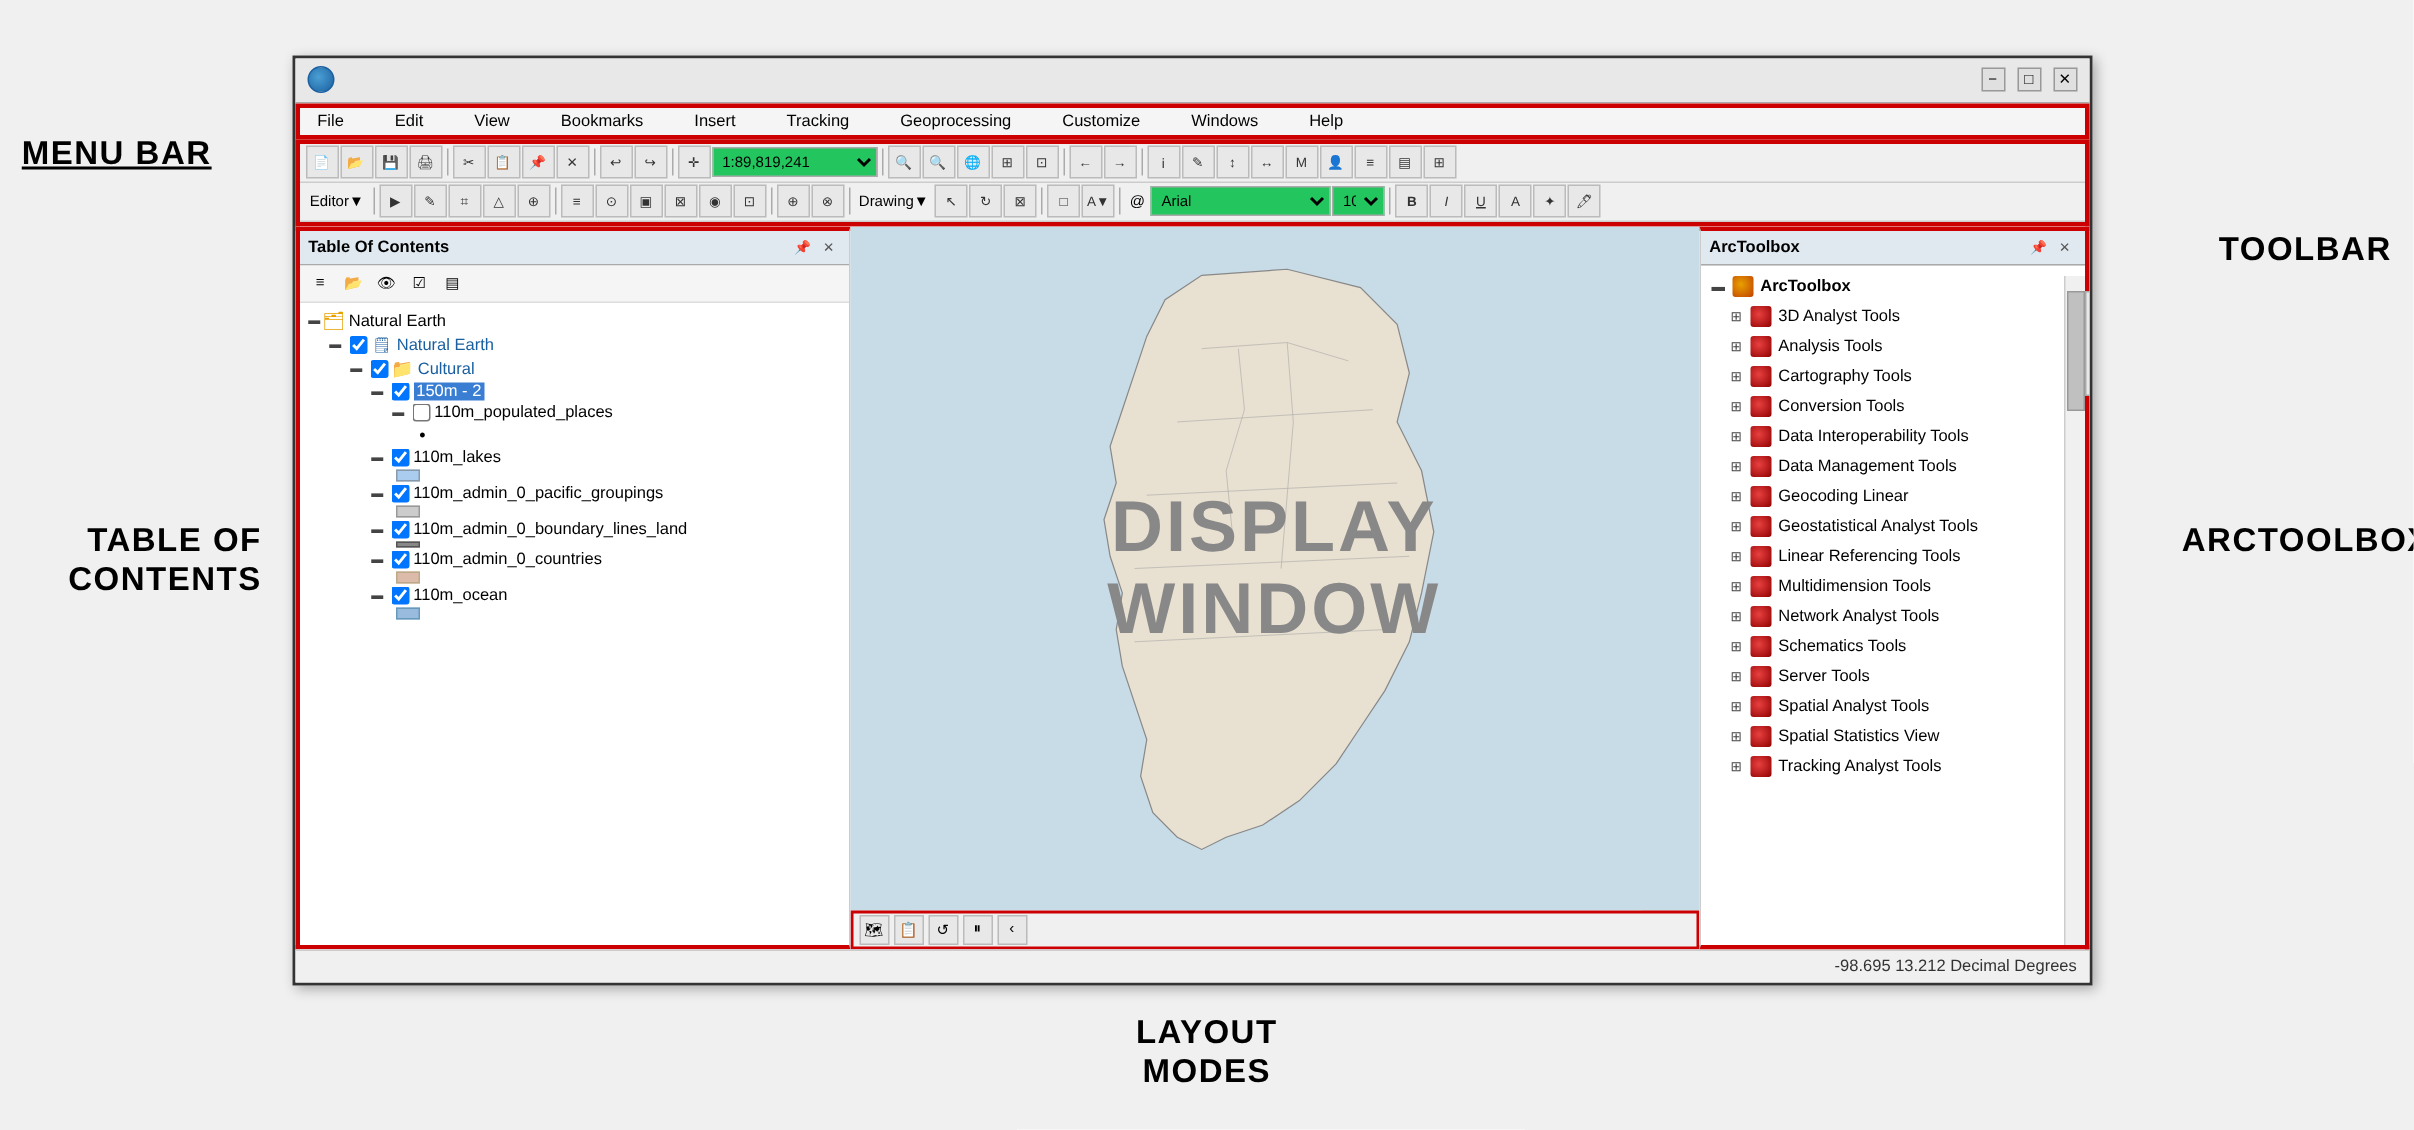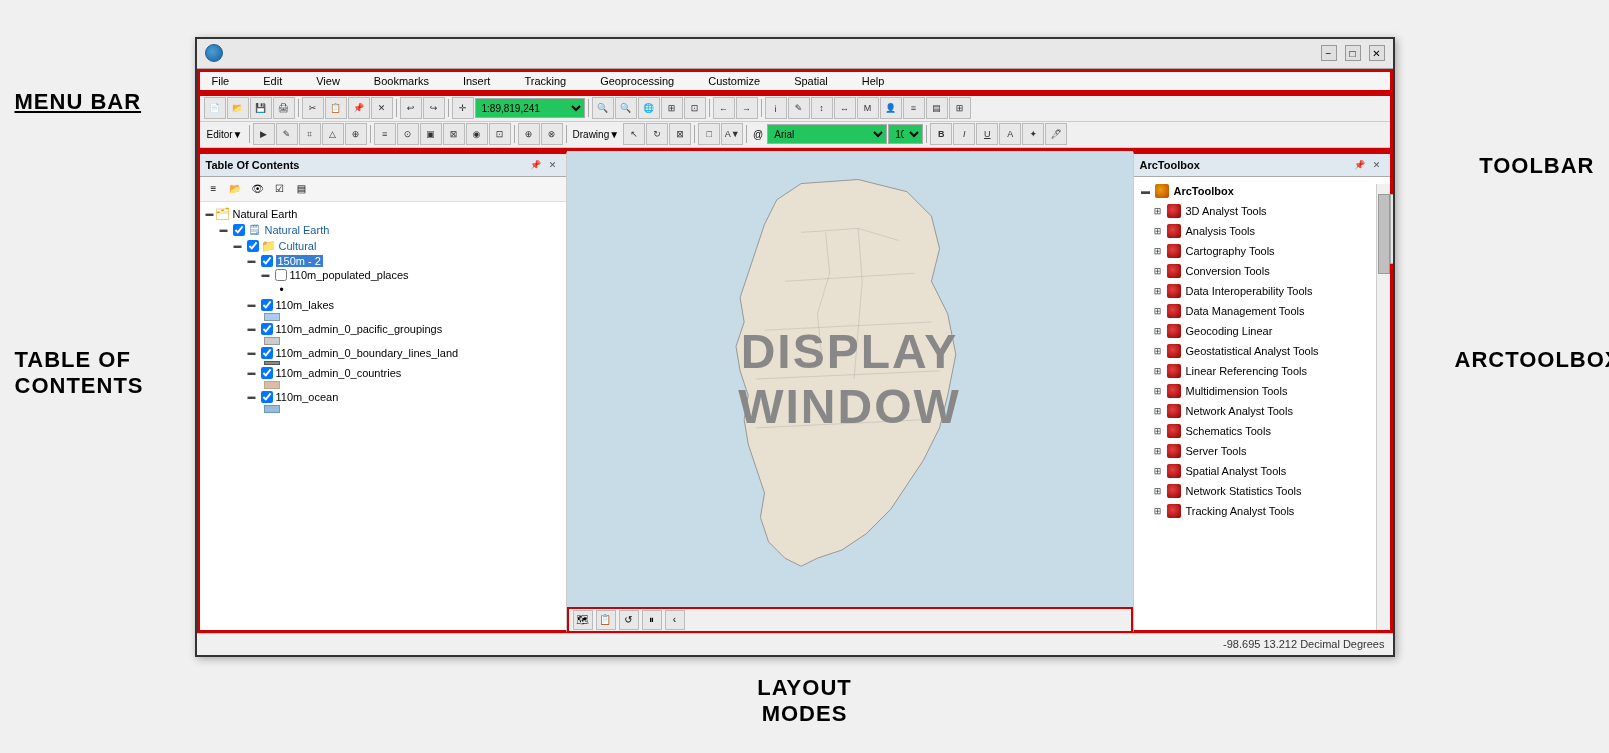--- a/index.html
+++ b/index.html
@@ -22,21 +22,21 @@
     .label-outside {
       position: absolute;
       font-size: 22px;
       font-weight: bold;
       font-family: Arial, sans-serif;
       color: #000;
       letter-spacing: 1px;
     }
     .label-menu-bar { top: 72px; left: 0px; text-decoration: underline; }
     .label-toolbar { top: 92px; right: 0px; margin-top: 44px; }
-    .label-table-of-contents { top: 330px; left: 0px; text-align: left; width: 160px; }
+    .label-table-of-contents { top: 330px; left: 0px; text-align: right; width: 160px; }
     .label-arctoolbox { top: 330px; right: 0px; text-align: center; width: 140px; }
     .label-layout-modes { bottom: 10px; left: 50%; transform: translateX(-50%); text-align: center; }
 
     
     .arcgis-window {
       border: 2px solid #333;
       background: #fff;
       display: flex;
       flex-direction: column;
       width: 1200px;
@@ -417,21 +417,21 @@
 
     <div class="menu-bar">
       <div class="menu-item">File</div>
       <div class="menu-item">Edit</div>
       <div class="menu-item">View</div>
       <div class="menu-item">Bookmarks</div>
       <div class="menu-item">Insert</div>
       <div class="menu-item">Tracking</div>
       <div class="menu-item">Geoprocessing</div>
       <div class="menu-item">Customize</div>
-      <div class="menu-item">Spatial</div>
+      <div class="menu-item">Windows</div>
       <div class="menu-item">Help</div>
     </div>
 
     <div class="toolbar-area">
       <div class="toolbar-row">
         <div class="tb-btn">📄</div>
         <div class="tb-btn">📂</div>
         <div class="tb-btn">💾</div>
         <div class="tb-btn">🖨</div>
         <div class="tb-sep"></div>
@@ -757,21 +757,21 @@
             <span class="toolbox-icon">
               <div class="toolbox-icon-tools"></div>
             </span>
             <span>Spatial Analyst Tools</span>
           </div>
           <div class="toolbox-item">
             <span class="toolbox-expand-icon">⊞</span>
             <span class="toolbox-icon">
               <div class="toolbox-icon-tools"></div>
             </span>
-            <span>Network Statistics Tools</span>
+            <span>Spatial Statistics View</span>
           </div>
           <div class="toolbox-item">
             <span class="toolbox-expand-icon">⊞</span>
             <span class="toolbox-icon">
               <div class="toolbox-icon-tools"></div>
             </span>
             <span>Tracking Analyst Tools</span>
           </div>
         </div>
 

